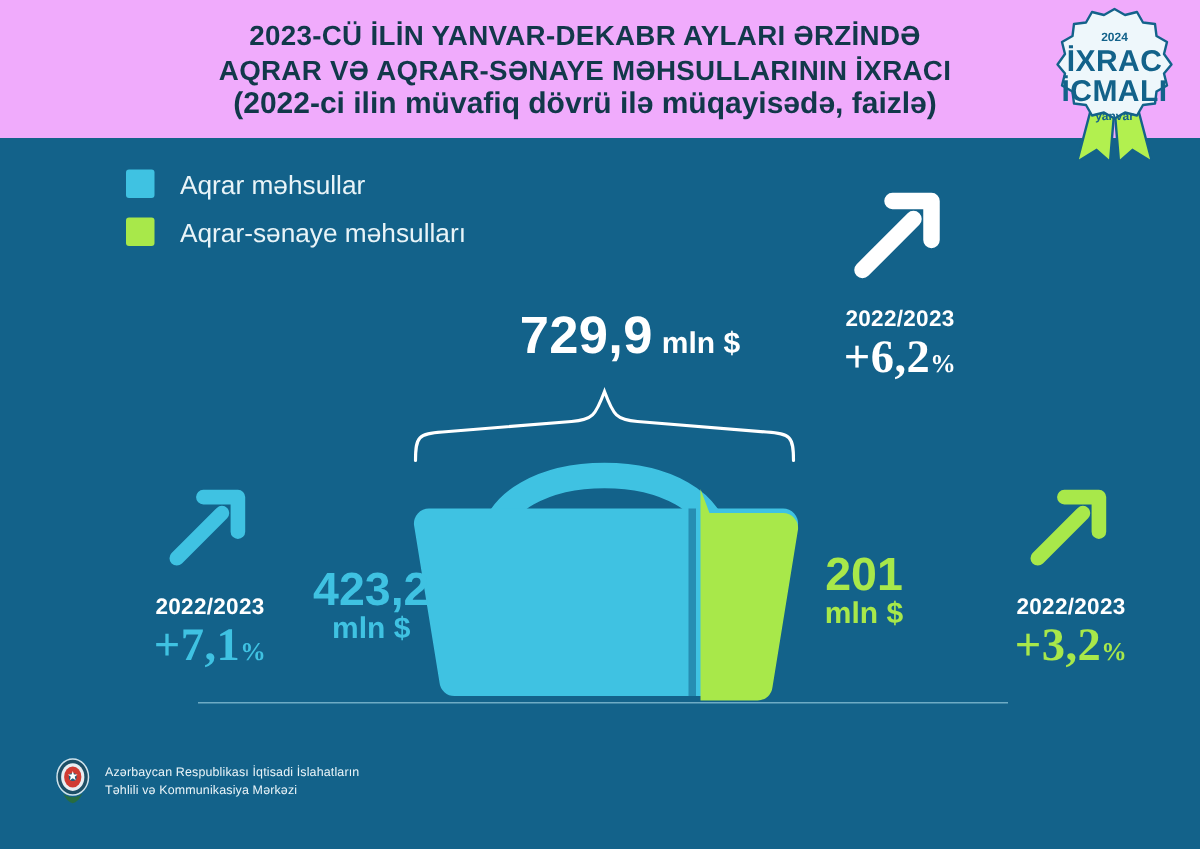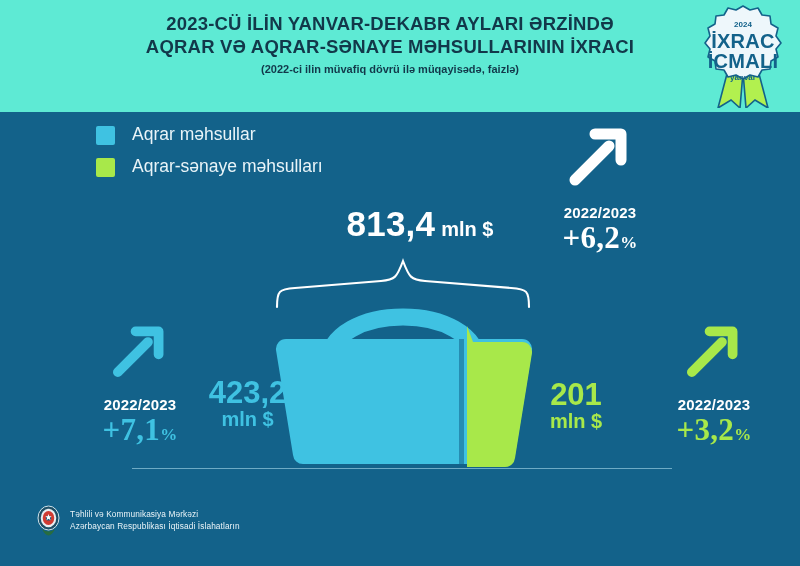--- a/index.html
+++ b/index.html
@@ -7,52 +7,52 @@
   body{
     width:800px;height:566px;overflow:hidden;
     background:#13628a;
     font-family:"Liberation Sans","DejaVu Sans",sans-serif;
     -webkit-font-smoothing:antialiased;
   }
   #poster{position:relative;width:800px;height:566px;background:#13628a;overflow:hidden;}
 
   
   .header{
-    position:absolute;left:0;top:0;width:800px;height:112px;
-    background:#5eead4;
+    position:absolute;left:0;top:0;width:800px;height:92px;
+    background:#f0abfc;
   }
   .title-wrap{
     position:absolute;left:110px;top:12px;width:560px;
     text-align:center;color:#123a4d;
   }
   .title-l1,.title-l2{
     font-size:18.5px;font-weight:bold;letter-spacing:.2px;
     line-height:23px;white-space:nowrap;color:#12384a;
   }
   .title-sub{
-    font-size:11px;font-weight:bold;line-height:21px;
+    font-size:20px;font-weight:bold;line-height:21px;
     color:#12384a;margin-top:1px;white-space:nowrap;
   }
 
   
   .badge{position:absolute;right:14px;top:4px;width:86px;height:104px;}
   .badge svg{display:block;}
   .badge-txt{
     position:absolute;left:0;top:0;width:86px;height:78px;
     display:flex;flex-direction:column;align-items:center;justify-content:flex-end;
     color:#13628a;line-height:1;pointer-events:none;
   }
   .badge-year{font-size:8px;font-weight:bold;margin-bottom:2px;}
   .badge-main1,.badge-main2{font-size:20px;font-weight:bold;letter-spacing:.3px;}
   .badge-main2{margin-top:0px;}
   .badge-month{font-size:8px;font-weight:bold;margin-top:3px;}
 
   
   .legend{position:absolute;left:84px;top:113px;}
-  .legend-row{display:flex;align-items:flex-end;height:32px;margin-left:12px;}
+  .legend-row{display:flex;align-items:flex-start;height:32px;}
   .legend-sw{width:19px;height:19px;border-radius:2px;margin-right:17px;}
   .legend-label{color:#e9f4f8;font-size:17.5px;}
 
   
   .stat{position:absolute;text-align:center;}
   .stat .arrow{display:block;margin:0 auto;}
   .stat .period{
     font-size:15px;font-weight:bold;color:#ffffff;letter-spacing:.2px;
     margin-top:18px;white-space:nowrap;
   }
@@ -75,21 +75,21 @@
     color:#ffffff;white-space:nowrap;
   }
   .total .num{font-size:35px;font-weight:bold;letter-spacing:.2px;}
   .total .unit{font-size:20px;font-weight:bold;margin-left:6px;}
 
   
   .vlabel{position:absolute;text-align:center;line-height:1.07;white-space:nowrap;}
   .vlabel .num{font-size:31px;font-weight:bold;display:block;}
   .vlabel .unit{font-size:20px;font-weight:bold;display:block;}
   #val-left{left:190px;top:376px;width:115px;color:#3fc2e2;}
-  #val-right{left:526px;top:378px;width:100px;color:#a8e84a;}
+  #val-right{left:526px;top:366px;width:100px;color:#a8e84a;}
 
   
   .basket{position:absolute;left:255px;top:255px;width:300px;height:215px;}
   .basket svg{display:block;}
 
   
   .divider{
     position:absolute;left:132px;top:468px;width:540px;height:1px;
     background:#7fb9cf;opacity:.85;
   }
@@ -145,21 +145,21 @@
 
   <div class="stat" id="stat-top">
     <svg class="arrow" width="70" height="62" viewBox="0 0 70 62">
       <path d="M10 56 L44 22 M30 10 L56 10 L56 36" stroke="#ffffff" stroke-width="11" fill="none" stroke-linecap="round" stroke-linejoin="round"></path>
     </svg>
     <div class="period">2022/2023</div>
     <div class="pct"><span>+6,2</span><span class="sfx">%</span></div>
   </div>
 
   <div class="total">
-    <span class="num">813,4</span><span class="unit">mln $</span>
+    <span class="num">729,9</span><span class="unit">mln $</span>
   </div>
 
   <div class="basket">
     <svg width="300" height="215" viewBox="0 0 300 215">
 
       <path d="M22 52 C22 36 24 34 40 33 L126 26 C140 25 142 22 148 6
                C154 22 156 25 170 26 L256 33 C272 34 274 36 274 52" fill="none" stroke="#ffffff" stroke-width="2.1" stroke-linecap="round"></path>
 
       <path d="M73 110 C73 46 223 46 223 110" fill="none" stroke="#3fc2e2" stroke-width="17"></path>
 
@@ -204,18 +204,18 @@
   <div class="footer">
     <svg class="footer-emblem" viewBox="0 0 50 62">
       <ellipse cx="25" cy="26" rx="21" ry="24" fill="#1d4f66" stroke="#cfe3ec" stroke-width="2"></ellipse>
       <ellipse cx="25" cy="26" rx="15.5" ry="18.5" fill="#e8eef2"></ellipse>
       <ellipse cx="25" cy="26" rx="11.5" ry="14" fill="#d03b32"></ellipse>
       <circle cx="25" cy="26" r="5.2" fill="#1f5f7d"></circle>
       <path d="M25 18 l1.6 4.6 4.8 .1 -3.8 2.9 1.4 4.7 -4-2.8 -4 2.8 1.4-4.7 -3.8-2.9 4.8-.1 Z" fill="#ffffff"></path>
       <path d="M12 48 q13 10 26 0 q-6 12 -13 13 q-7 -1 -13 -13 Z" fill="#2b6f33" opacity="0.85"></path>
     </svg>
     <div class="footer-text">
+      <div>Azərbaycan Respublikası İqtisadi İslahatların</div>
       <div>Təhlili və Kommunikasiya Mərkəzi</div>
-      <div>Azərbaycan Respublikası İqtisadi İslahatların</div>
     </div>
   </div>
 
 </div>
 
 </body></html>

